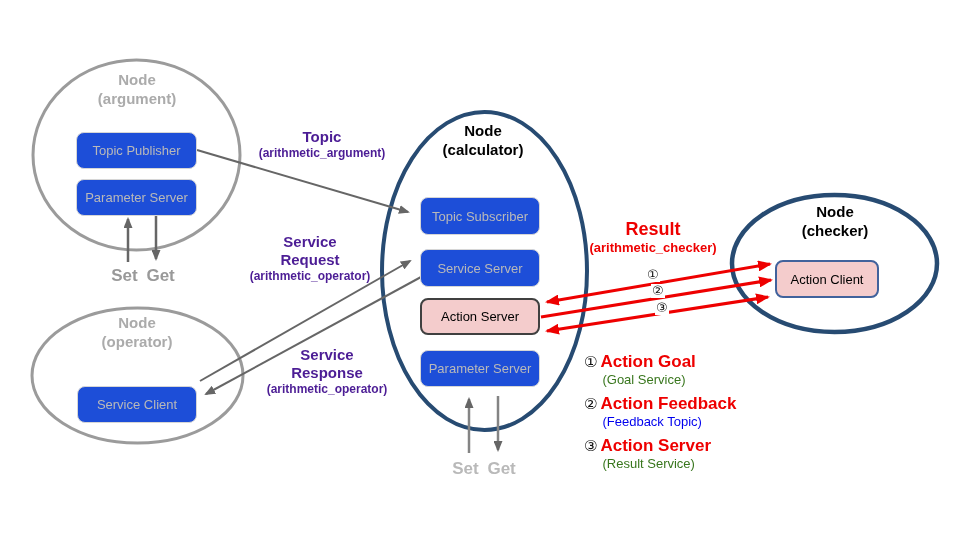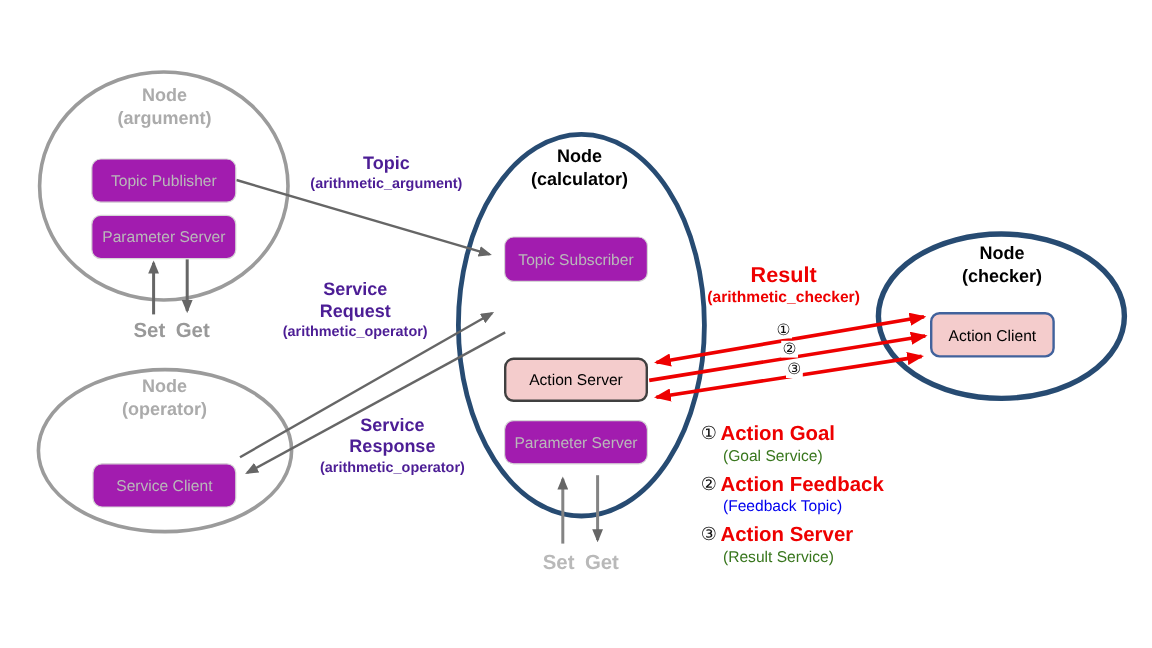--- a/index.html
+++ b/index.html
@@ -1,21 +1,21 @@
 <!DOCTYPE html>
 <html><head>
 <meta charset="utf-8">
 <style>
   html,body{margin:0;padding:0;background:#fff;}
   body{font-family:"Liberation Sans","DejaVu Sans",sans-serif;}
   .stage{position:relative;width:960px;height:540px;background:#fff;overflow:hidden;}
   .stage svg{position:absolute;left:0;top:0;}
 
   .box{position:absolute;border-radius:8px;display:flex;align-items:center;justify-content:center;
-       font-size:13px;box-sizing:border-box;background:#a21caf;}
+       font-size:13px;box-sizing:border-box;background:#1d4ed8;}
   .box.gray{border:1.5px solid #d6d6d6;color:#b9b9b9;}
   .box.pink{background:#f4cccc;color:#000;}
   .box.pink.navy{border:2px solid #404040;}
   .box.pink.blue{border:2px solid #41629c;}
 
   .node-title{position:absolute;text-align:center;font-weight:bold;font-size:15px;line-height:19px;color:#000;}
   .node-title.gray-t{color:#ababab;}
 
   .link-label{position:absolute;text-align:center;color:#4c1d95;font-weight:bold;}
   .link-label .t{font-size:15px;line-height:18px;}
@@ -94,33 +94,34 @@
   <div class="node-title" style="left:775px;top:202px;width:120px;">
     <div>Node</div>
     <div>(checker)</div>
   </div>
 
   <div class="box gray" style="left:76px;top:132px;width:121px;height:37px;">Topic Publisher</div>
   <div class="box gray" style="left:76px;top:179px;width:121px;height:37px;">Parameter Server</div>
   <div class="box gray" style="left:77px;top:386px;width:120px;height:37px;">Service Client</div>
 
   <div class="box gray" style="left:420px;top:197px;width:120px;height:38px;">Topic Subscriber</div>
+  <div class="box gray" style="left:420px;top:249px;width:120px;height:38px;">Service Server</div>
   <div class="box pink navy" style="left:420px;top:298px;width:120px;height:37px;">Action Server</div>
   <div class="box gray" style="left:420px;top:350px;width:120px;height:37px;">Parameter Server</div>
 
   <div class="box pink blue" style="left:775px;top:260px;width:104px;height:38px;">Action Client</div>
 
   <div class="setget dark" style="left:93px;top:266px;">Set Get</div>
   <div class="setget light" style="left:434px;top:459px;">Set Get</div>
 
   <div class="link-label" style="left:247px;top:128px;width:150px;">
     <div class="t">Topic</div>
     <div class="s">(arithmetic_argument)</div>
   </div>
-  <div class="link-label" style="left:221px;top:233px;width:150px;">
+  <div class="link-label" style="left:235px;top:233px;width:150px;">
     <div class="t narrow">Service Request</div>
     <div class="s">(arithmetic_operator)</div>
   </div>
   <div class="link-label" style="left:252px;top:346px;width:150px;">
     <div class="t narrow">Service Response</div>
     <div class="s">(arithmetic_operator)</div>
   </div>
   <div class="link-label red-label" style="left:575px;top:219px;width:156px;">
     <div class="t">Result</div>
     <div class="s">(arithmetic_checker)</div>

